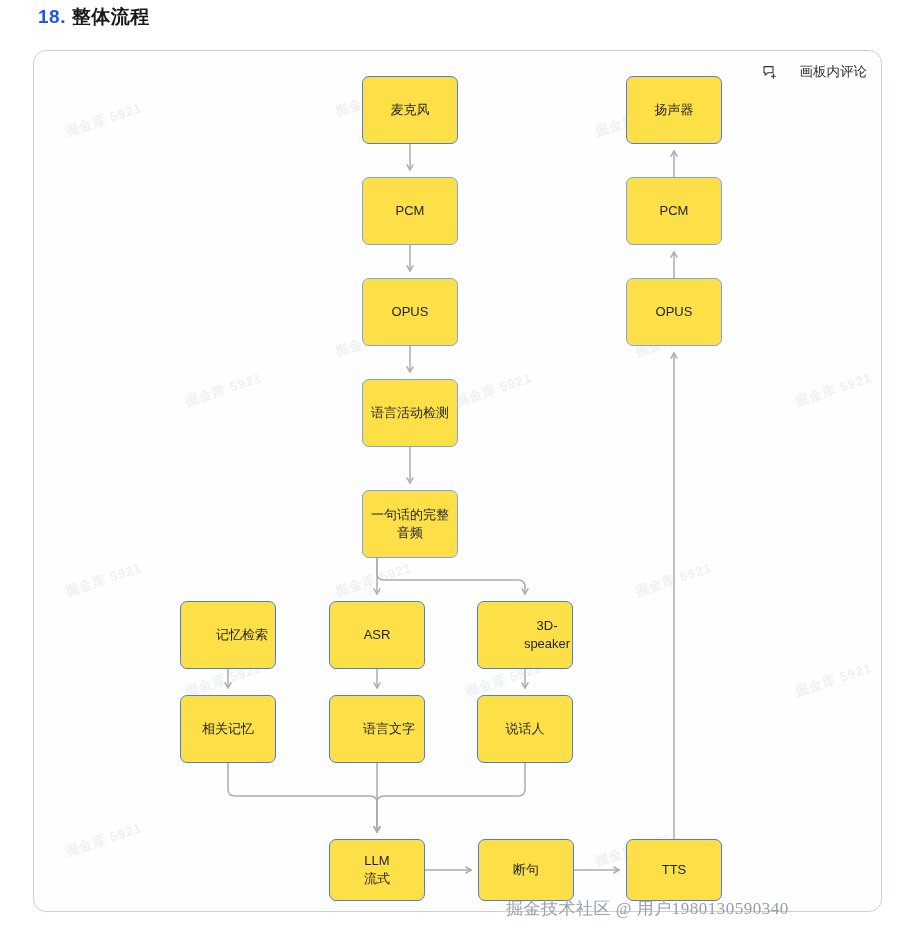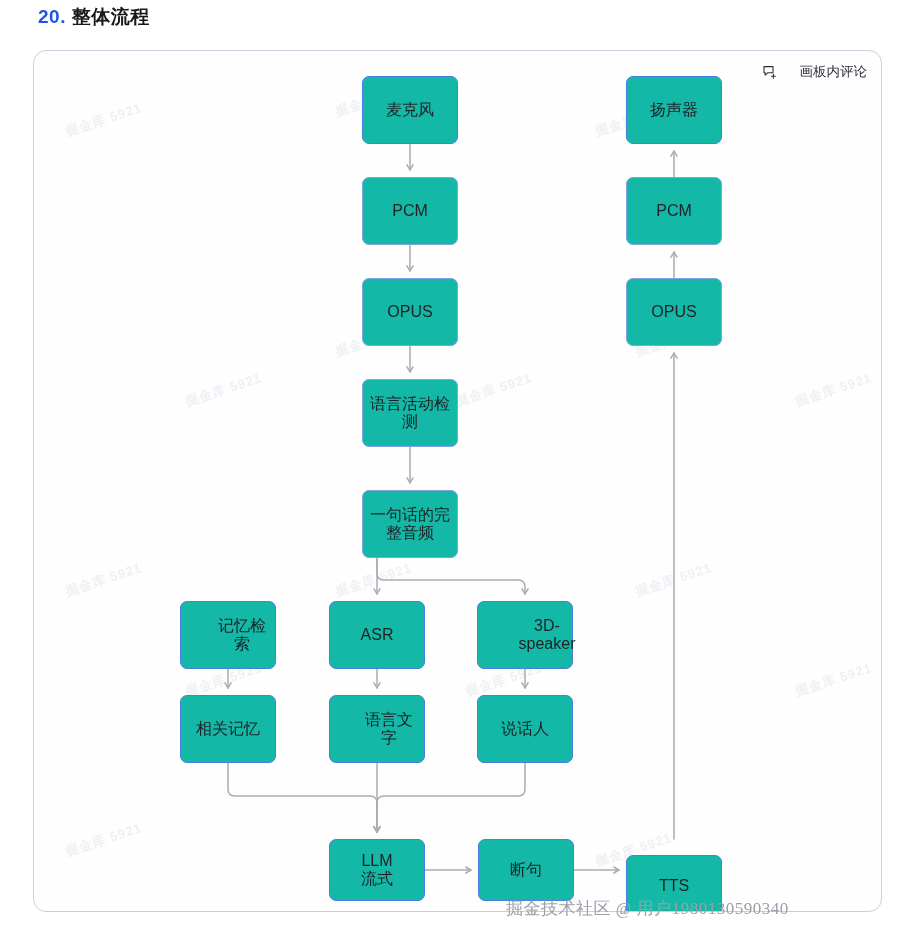--- a/index.html
+++ b/index.html
@@ -71,29 +71,29 @@
     color: #2b2f36;
     cursor: pointer;
     z-index: 9;
   }
   #comment-control svg { display: block; }
 
   
   .node {
     position: absolute;
     box-sizing: border-box;
-    background: #14b8a6;
+    background: #fde047;
     border: 1.6px solid #4a7fe0;
     border-radius: 7px;
     display: flex;
     align-items: center;
     justify-content: center;
     text-align: center;
     color: #1e2126;
-    font-size: 16px;
+    font-size: 13px;
     line-height: 18px;
     z-index: 4;
     white-space: pre-line;
     padding: 0 4px;
   }
   .node.soft { border-color: #7ea3e8; }
 
   
   #wires {
     position: absolute;
@@ -113,21 +113,21 @@
     color: #9aa0a8;
     white-space: nowrap;
     letter-spacing: .5px;
     z-index: 20;
   }
 </style>
 </head>
 <body>
 
 <div id="page-title">
-  <span class="num">20.</span>
+  <span class="num">18.</span>
   <span>整体流程</span>
 </div>
 
 <div id="canvas">
 
   <div class="wm" style="left:30px;  top:60px;">掘金库 5921</div>
   <div class="wm" style="left:150px; top:330px;">掘金库 5921</div>
   <div class="wm" style="left:30px;  top:520px;">掘金库 5921</div>
   <div class="wm" style="left:30px;  top:780px;">掘金库 5921</div>
   <div class="wm" style="left:300px; top:40px;">掘金库 5921</div>
@@ -196,21 +196,21 @@
   <div class="node" style="left:295px; top:550px; width:96px; height:68px;">ASR</div>
   <div class="node" style="left:443px; top:550px; width:96px; height:68px;padding-left:48px;">3D-speaker</div>
 
   <div class="node" style="left:146px; top:644px; width:96px; height:68px;">相关记忆</div>
   <div class="node" style="left:295px; top:644px; width:96px; height:68px;padding-left:28px;">语言文字</div>
   <div class="node" style="left:443px; top:644px; width:96px; height:68px;">说话人</div>
 
   <div class="node" style="left:295px; top:788px; width:96px; height:62px;">LLM
 流式</div>
   <div class="node" style="left:444px; top:788px; width:96px; height:62px;">断句</div>
-  <div class="node" style="left:592px; top:788px; width:96px; height:62px;margin-top:16px;">TTS</div>
+  <div class="node" style="left:592px; top:788px; width:96px; height:62px;">TTS</div>
 
   <div class="node soft" style="left:592px; top:227px; width:96px; height:68px;">OPUS</div>
   <div class="node soft" style="left:592px; top:126px; width:96px; height:68px;">PCM</div>
   <div class="node" style="left:592px; top:25px;  width:96px; height:68px;">扬声器</div>
 
 </div>
 
 <div id="watermark-credit">掘金技术社区 @ 用户1980130590340</div>
 
 </body></html>

